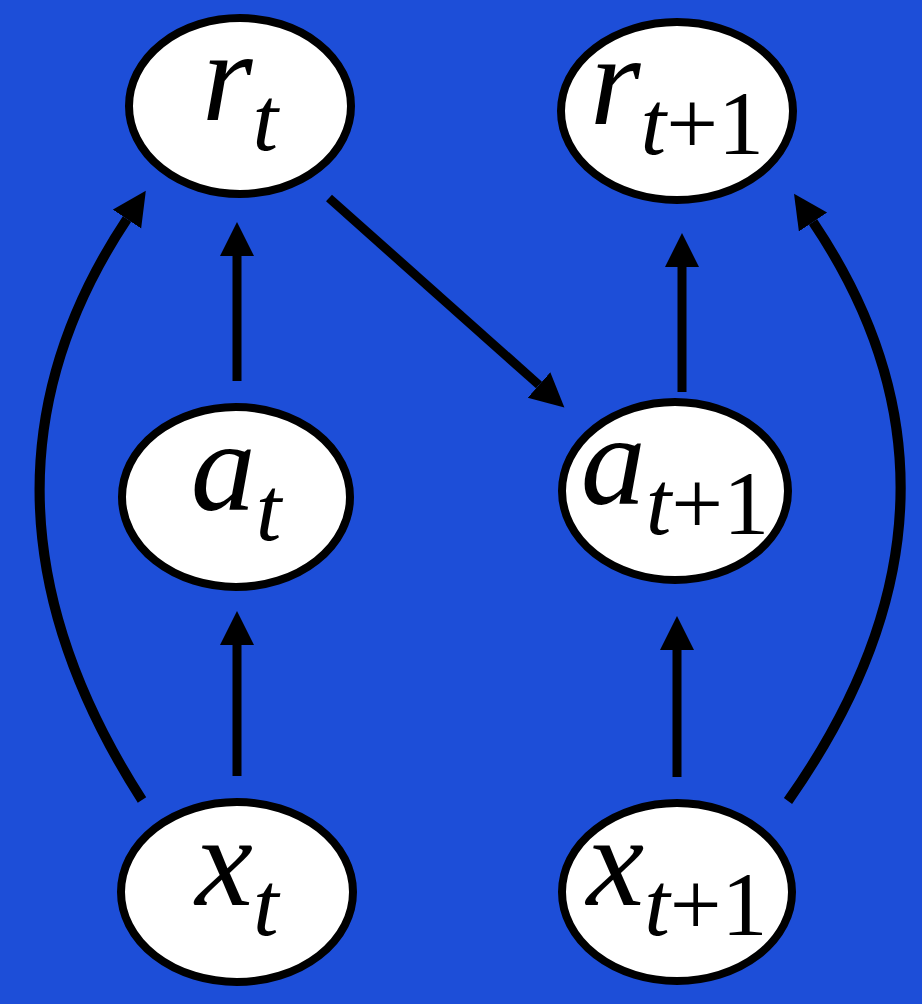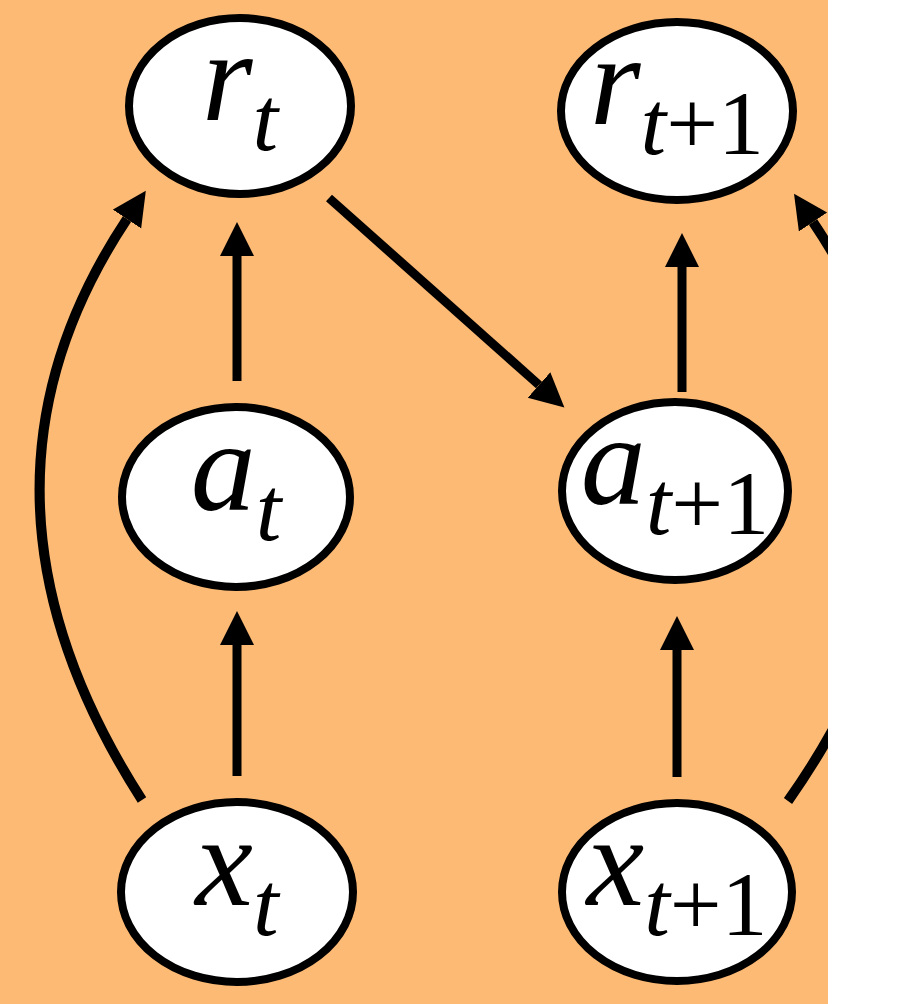--- a/index.html
+++ b/index.html
@@ -1,23 +1,23 @@
 <!DOCTYPE html>
 <html><head>
 <meta charset="utf-8">
 <style>
   html, body {
     margin: 0;
     padding: 0;
     background: #ffffff;
   }
   .figure-wrap {
-    width: 828px;
+    width: 922px;
     height: 1004px;
-    background: #fdba74;
+    background: #1d4ed8;
     position: relative;
     overflow: hidden;
   }
   svg {
     display: block;
   }
   .node-ellipse {
     fill: #ffffff;
     stroke: #000000;
     stroke-width: 8;

